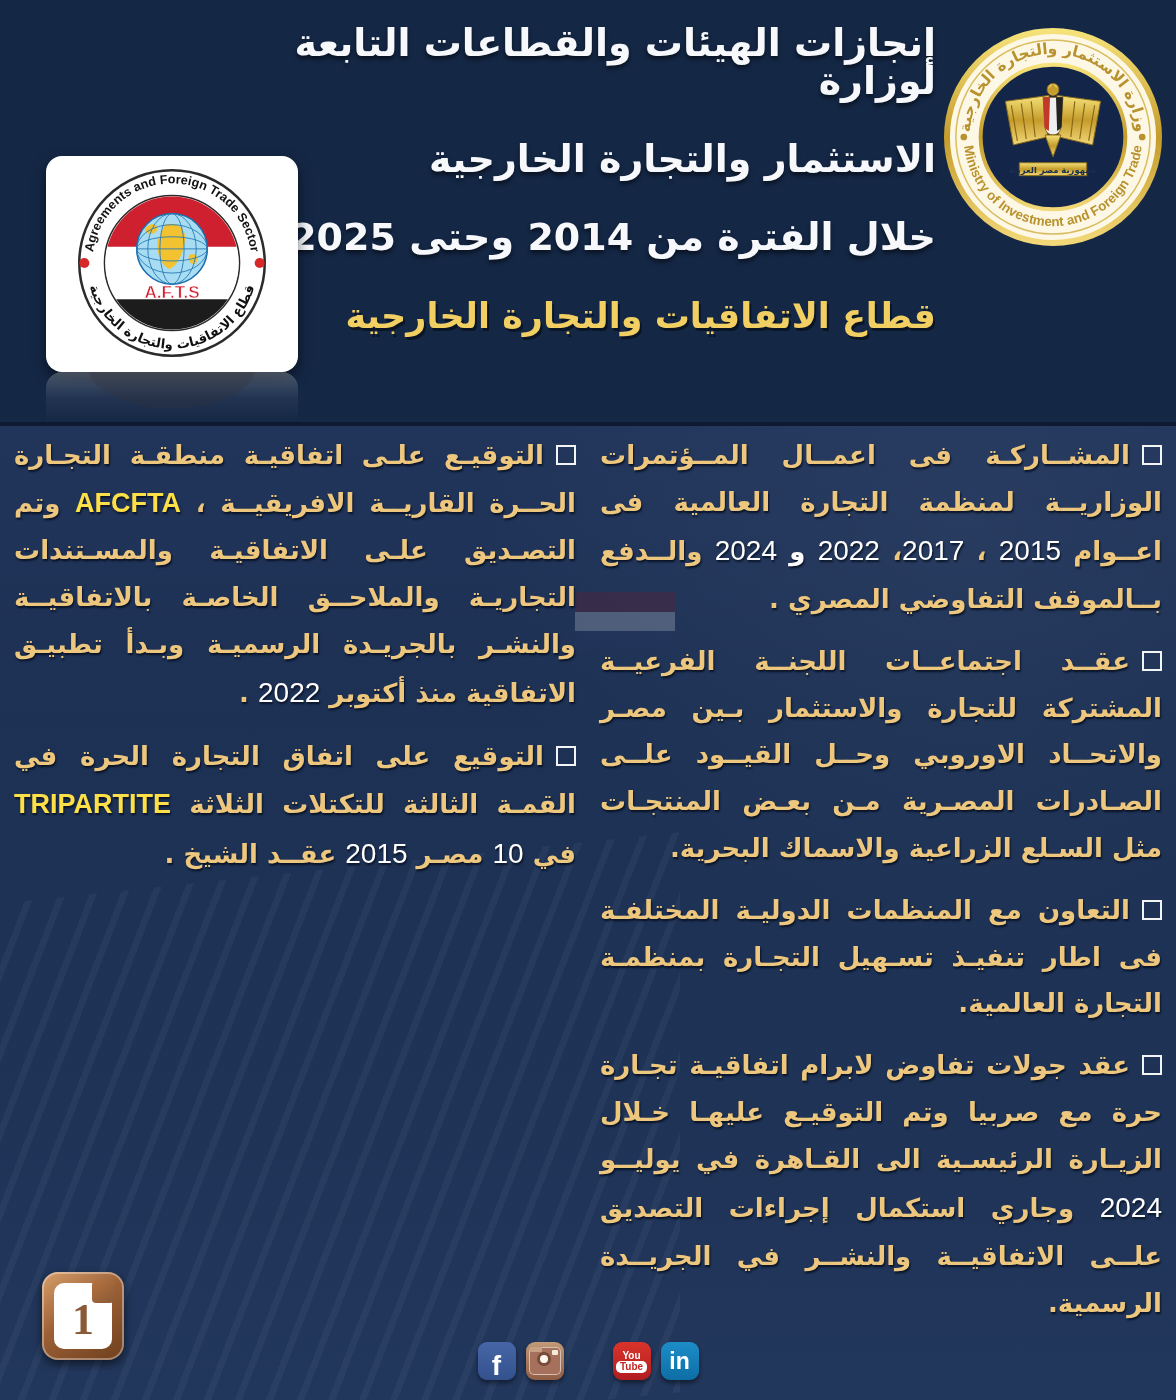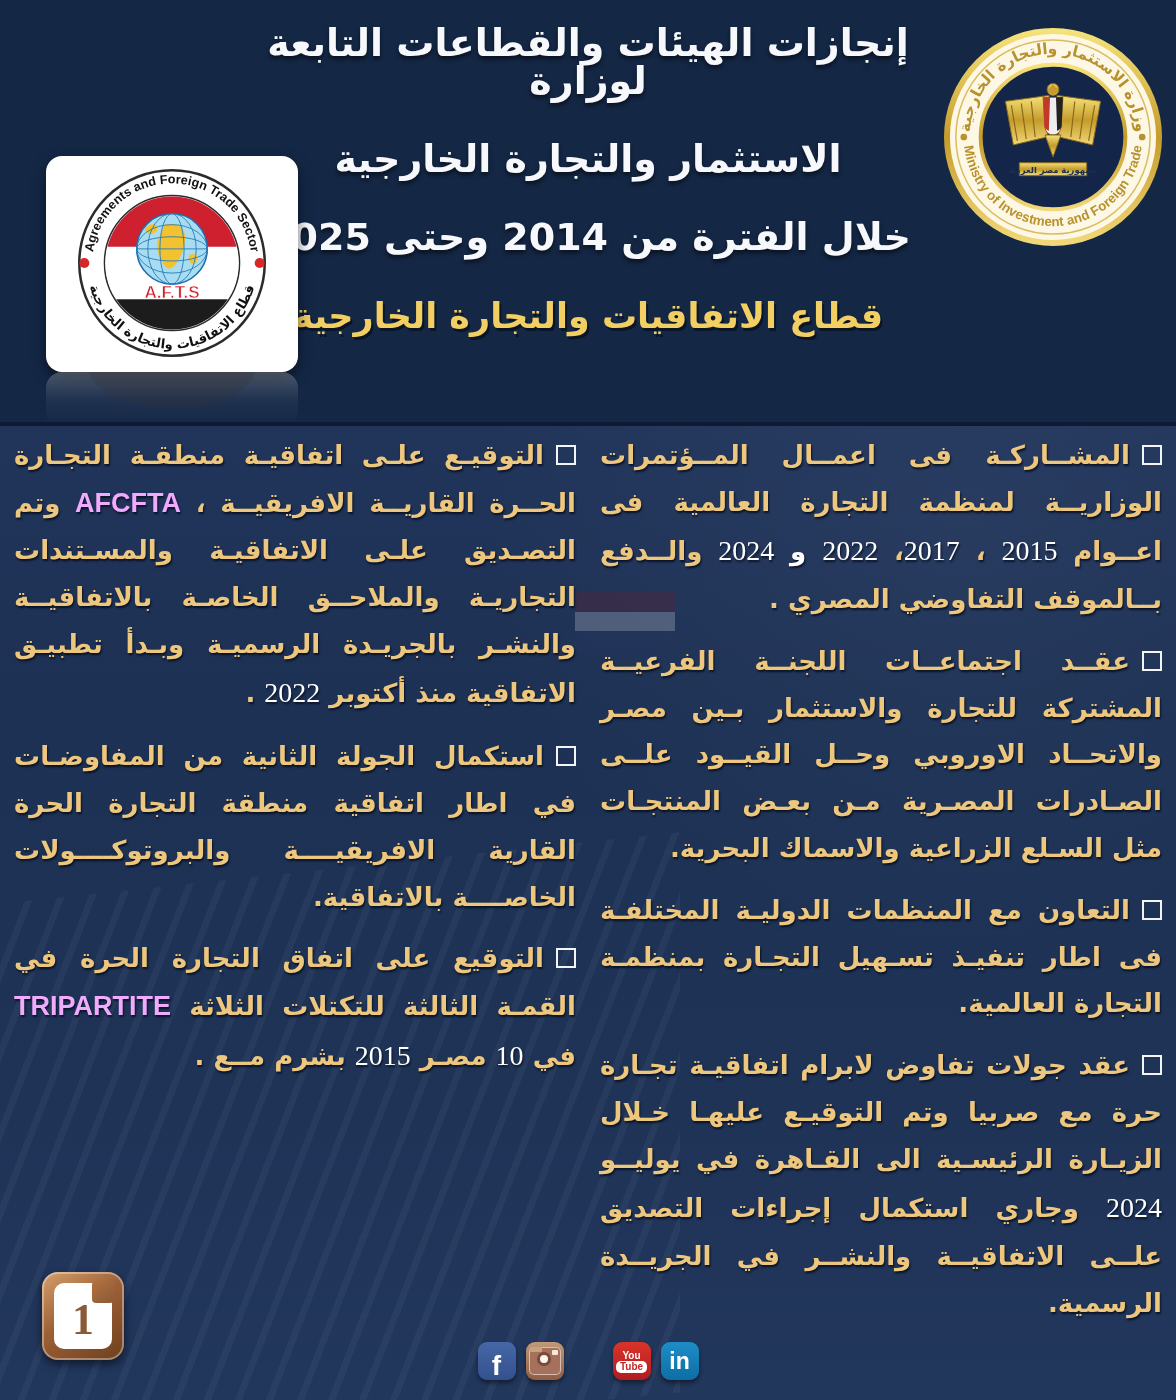--- a/index.html
+++ b/index.html
@@ -14,21 +14,21 @@
     background:repeating-linear-gradient(112deg,rgba(176,198,224,.12) 0 7px,rgba(0,0,0,0) 7px 30px);
     transform:skewY(-6deg);}
   .photo-haze{position:absolute;right:0;top:0;width:60%;height:55%;opacity:.5;
     background:radial-gradient(ellipse at 70% 20%,rgba(150,170,200,.14),rgba(0,0,0,0) 70%);}
   .bg-flag{position:absolute;left:575px;top:592px;width:100px;height:58px;opacity:.38;}
   .bg-flag .b1{height:34%;background:#5c2436;}
   .bg-flag .b2{height:33%;background:#9aa4b5;}
   .bg-flag .b3{height:33%;background:#25355c;}
 
   
-  .title-block{position:absolute;left:240px;right:240px;top:24px;text-align:center;direction:rtl;}
+  .title-block{position:absolute;left:240px;right:240px;top:24px;text-align:right;direction:rtl;}
   .title-line{display:block;color:#f6f8fc;font-size:38px;font-weight:700;line-height:1.0;margin-bottom:40px;
     text-shadow:0 3px 4px rgba(0,0,0,.55);}
   .subtitle{display:block;margin-top:6px;color:#f2cf63;font-size:35px;font-weight:700;
     text-shadow:2px 3px 0 #0a1526;}
 
   
   .ministry-logo{position:absolute;right:14px;top:28px;width:218px;height:218px;}
   .ministry-logo svg{width:100%;height:100%;}
 
   
@@ -42,23 +42,23 @@
 
   
   .columns{position:absolute;top:432px;left:14px;right:14px;bottom:56px;direction:rtl;display:flex;gap:24px;}
   .col{flex:1 1 0;text-align:justify;}
   .bullet{margin-bottom:15px;font-size:26px;font-weight:700;line-height:1.8;color:#eec77f;
     text-shadow:1px 2px 2px rgba(6,14,30,.85);}
   .marker{display:inline-block;width:16px;height:16px;border:2.5px solid #f3f4f6;margin-left:12px;
     vertical-align:-1px;background:transparent;}
   .seg-ar{color:#eec77f;font-family:"DejaVu Sans",sans-serif;}
   .seg-arw{color:#ffffff;font-family:"DejaVu Sans",sans-serif;}
-  .seg-num{color:#ffffff;font-family:Liberation Serif, serif;font-weight:400;font-size:28px;
+  .seg-num{color:#ffffff;font-family:Liberation Sans, sans-serif;font-weight:400;font-size:28px;
     text-shadow:1px 2px 2px rgba(6,14,30,.85);}
-  .seg-lat{color:#f0abfc;font-family:"Liberation Sans",sans-serif;font-weight:700;font-size:27px;}
+  .seg-lat{color:#fde047;font-family:"Liberation Sans",sans-serif;font-weight:700;font-size:27px;}
 
   
   .page-badge{position:absolute;left:42px;bottom:40px;width:82px;height:88px;border-radius:16px;
     background:linear-gradient(145deg,#d8a06c 0%,#9c6036 45%,#6e3f1d 100%);
     box-shadow:0 4px 8px rgba(0,0,0,.55), inset 0 0 0 2px rgba(255,255,255,.35);
     display:flex;align-items:center;justify-content:center;}
   .page-icon{position:relative;width:58px;height:66px;background:#fff;border-radius:10px;
     display:flex;align-items:center;justify-content:center;}
   .page-icon .fold{position:absolute;top:-2px;right:-2px;width:22px;height:22px;border-radius:4px;
     background:linear-gradient(145deg,#b5713f,#8a5a36);}
@@ -195,22 +195,21 @@
 
   <div class="columns">
     <div class="col" id="col-right">
         <div class="bullet"><span class="marker"></span><span class="seg-ar">المشــاركـة فى اعمــال المــؤتمرات الوزاريــة لمنظمة التجارة العالمية فى اعــوام </span><span class="seg-num">2015</span><span class="seg-ar"> ، </span><span class="seg-num">2017</span><span class="seg-ar">، </span><span class="seg-num">2022</span><span class="seg-arw"> و </span><span class="seg-num">2024</span><span class="seg-ar"> والــدفع بــالموقف التفاوضي المصري .</span></div>
         <div class="bullet"><span class="marker"></span><span class="seg-ar">عقــد اجتماعــات اللجنــة الفرعيــة المشتركة للتجارة والاستثمار بـين مصـر والاتحــاد الاوروبي وحــل القيــود علــى الصـادرات المصـرية مـن بعـض المنتجـات مثل السـلع الزراعية والاسماك البحرية.</span></div>
         <div class="bullet"><span class="marker"></span><span class="seg-ar">التعاون مع المنظمات الدوليـة المختلفـة فى اطار تنفيـذ تسـهيل التجـارة بمنظمـة التجارة العالمية.</span></div>
         <div class="bullet"><span class="marker"></span><span class="seg-ar">عقد جولات تفاوض لابرام اتفاقيـة تجـارة حرة مع صربيا وتم التوقيـع عليهـا خـلال الزيـارة الرئيسـية الى القـاهرة في يوليــو </span><span class="seg-num">2024</span><span class="seg-ar"> وجاري استكمال إجراءات التصديق علــى الاتفاقيــة والنشــر في الجريــدة الرسمية.</span></div>
       </div>
     <div class="col" id="col-left">
         <div class="bullet"><span class="marker"></span><span class="seg-ar">التوقيـع علـى اتفاقيـة منطقـة التجـارة الحــرة القاريــة الافريقيــة ، </span><span class="seg-lat">AFCFTA</span><span class="seg-ar"> وتم التصـديق علـى الاتفاقيـة والمسـتندات التجاريـة والملاحــق الخاصـة بالاتفاقيــة والنشـر بالجريـدة الرسميـة وبـدأ تطبيـق الاتفاقية منذ أكتوبر </span><span class="seg-num">2022</span><span class="seg-ar"> .</span></div>
-        <div class="bullet"><span class="marker"></span><span class="seg-ar">استكمال الجولة الثانية من المفاوضـات في اطار اتفاقية منطقة التجارة الحرة القارية الافريقيــــة والبروتوكــــولات الخاصــــة بالاتفاقية.</span></div>
-        <div class="bullet"><span class="marker"></span><span class="seg-ar">التوقيع على اتفاق التجارة الحرة في القمـة الثالثة للتكتلات الثلاثة </span><span class="seg-lat">TRIPARTITE</span><span class="seg-ar"> في </span><span class="seg-num">10</span><span class="seg-ar"> مصـر </span><span class="seg-num">2015</span><span class="seg-ar"> بشرم مــع .</span></div>
+        <div class="bullet"><span class="marker"></span><span class="seg-ar">التوقيع على اتفاق التجارة الحرة في القمـة الثالثة للتكتلات الثلاثة </span><span class="seg-lat">TRIPARTITE</span><span class="seg-ar"> في </span><span class="seg-num">10</span><span class="seg-ar"> مصـر </span><span class="seg-num">2015</span><span class="seg-ar"> عقــد الشيخ .</span></div>
       </div>
   </div>
 
   <div class="page-badge">
     <div class="page-icon">
       <span class="fold"></span>
       <span class="page-num">1</span>
     </div>
   </div>
 

